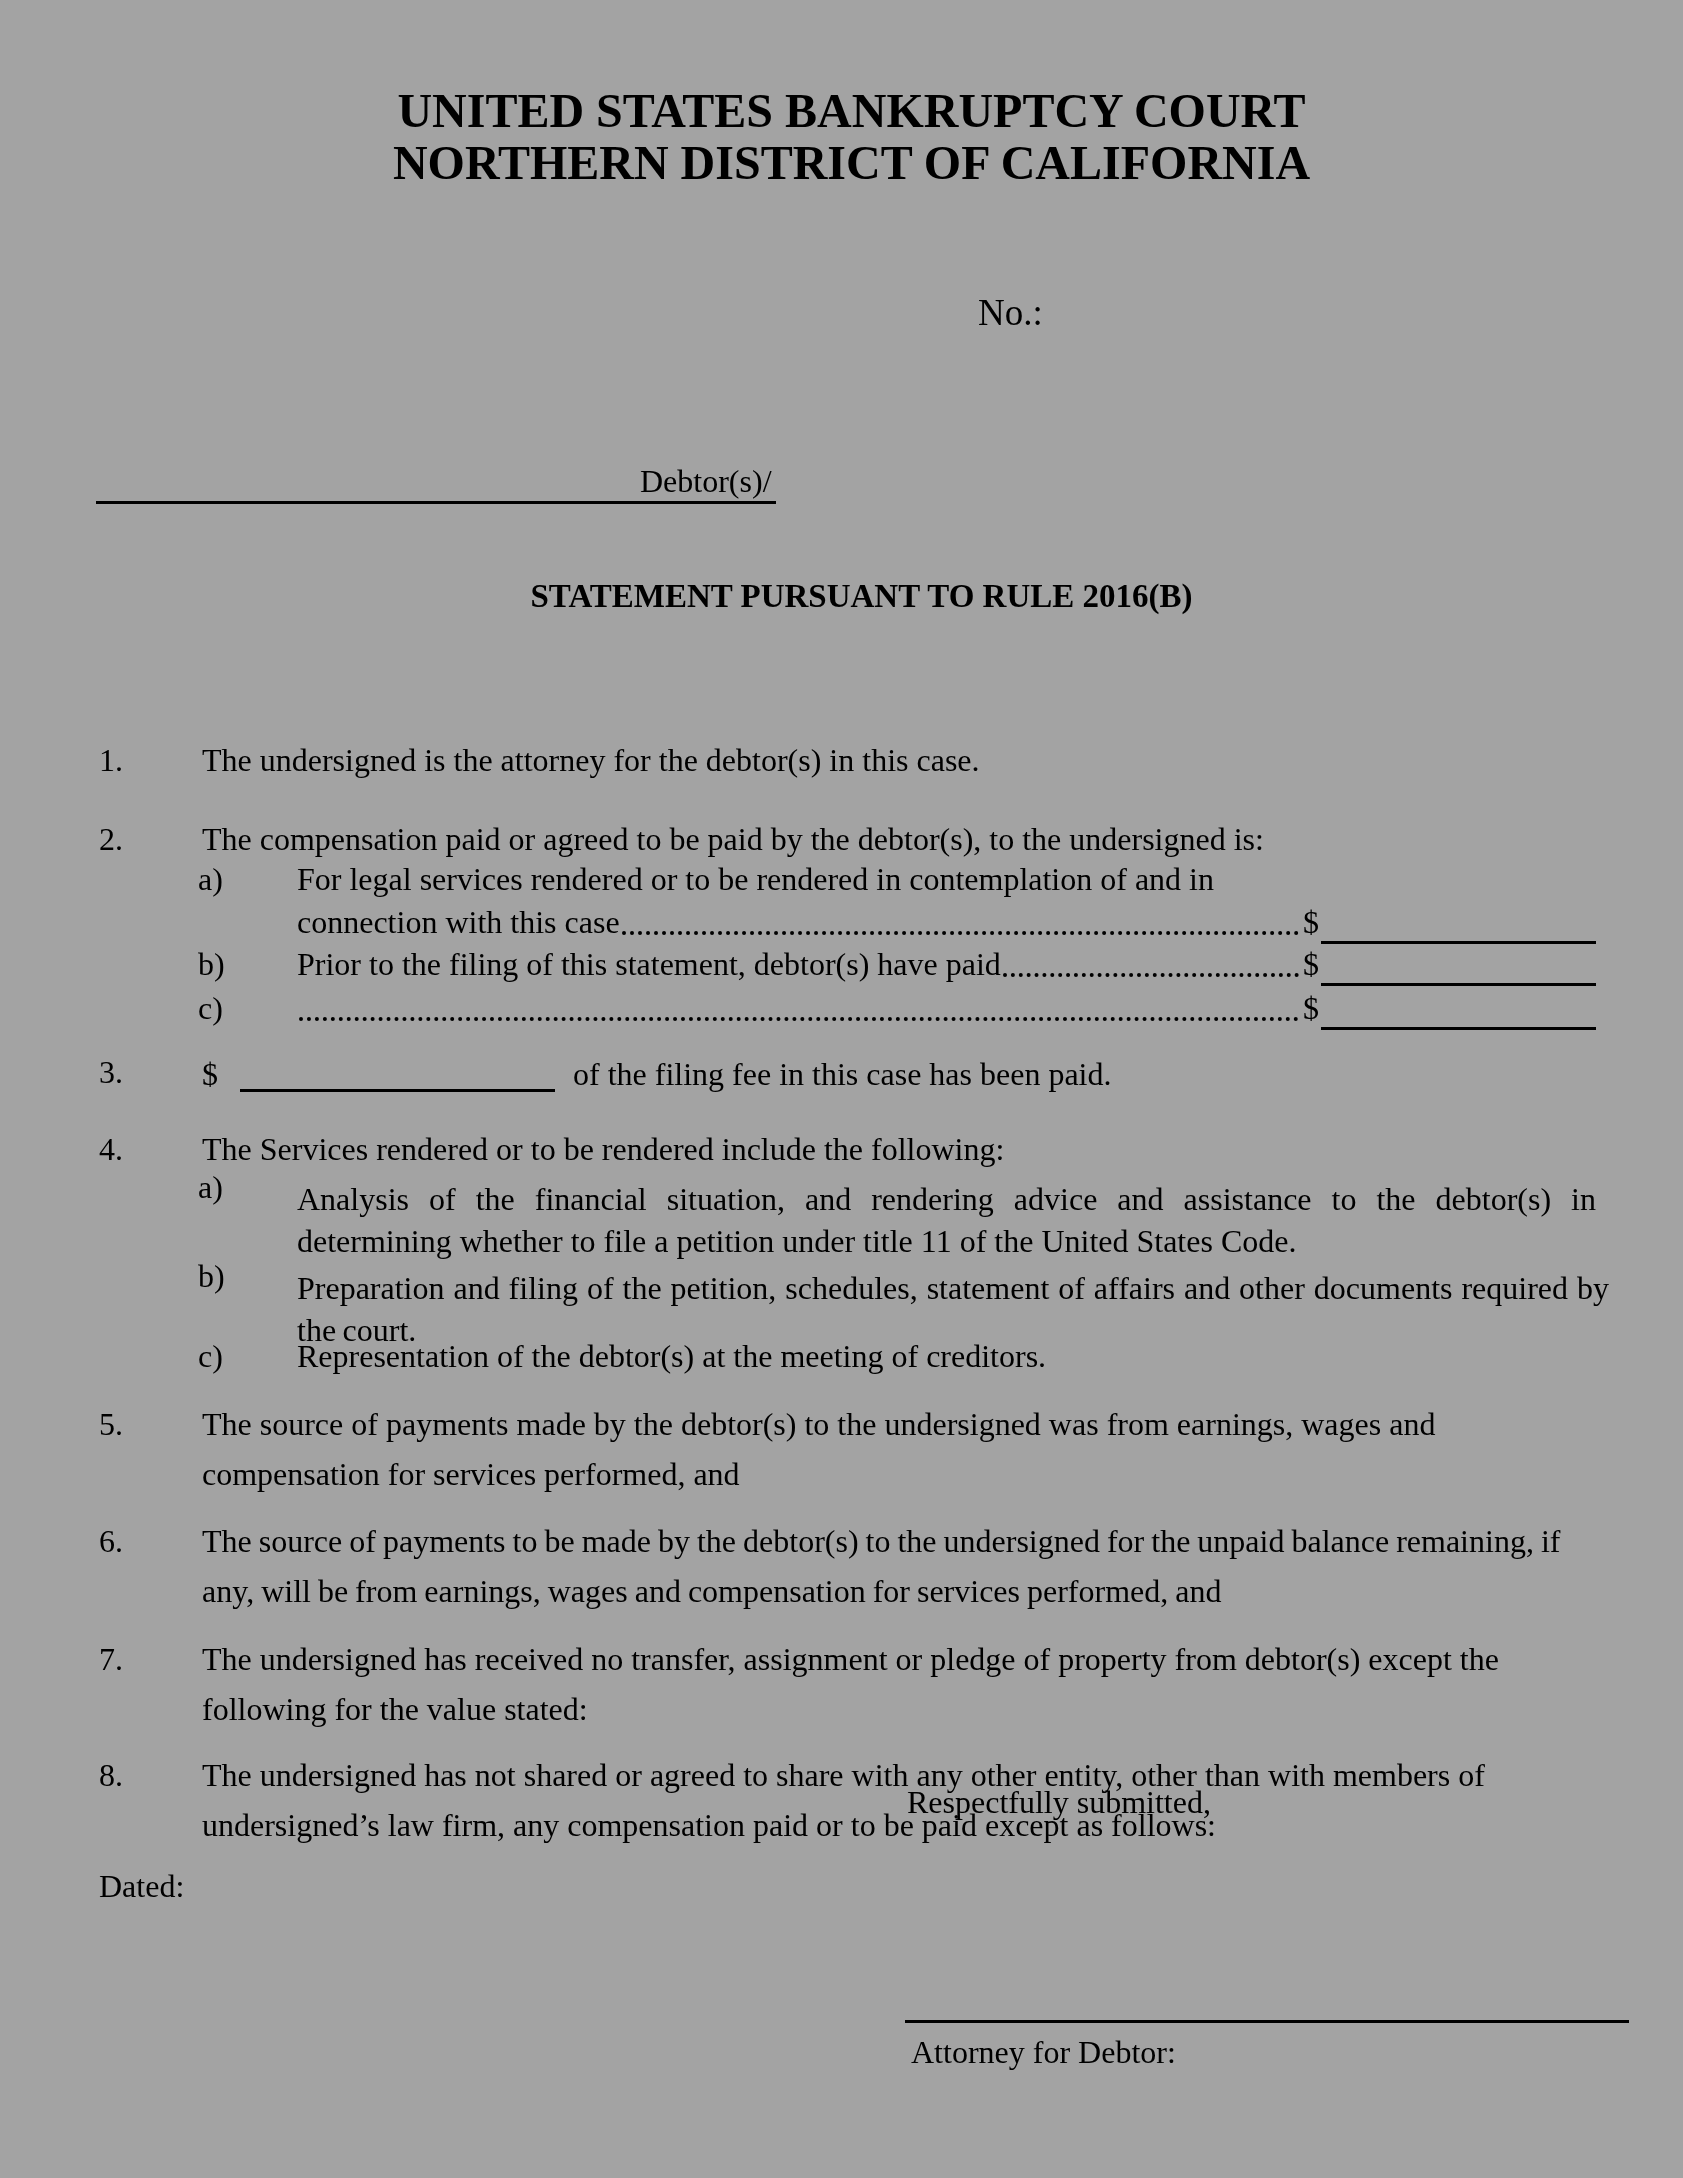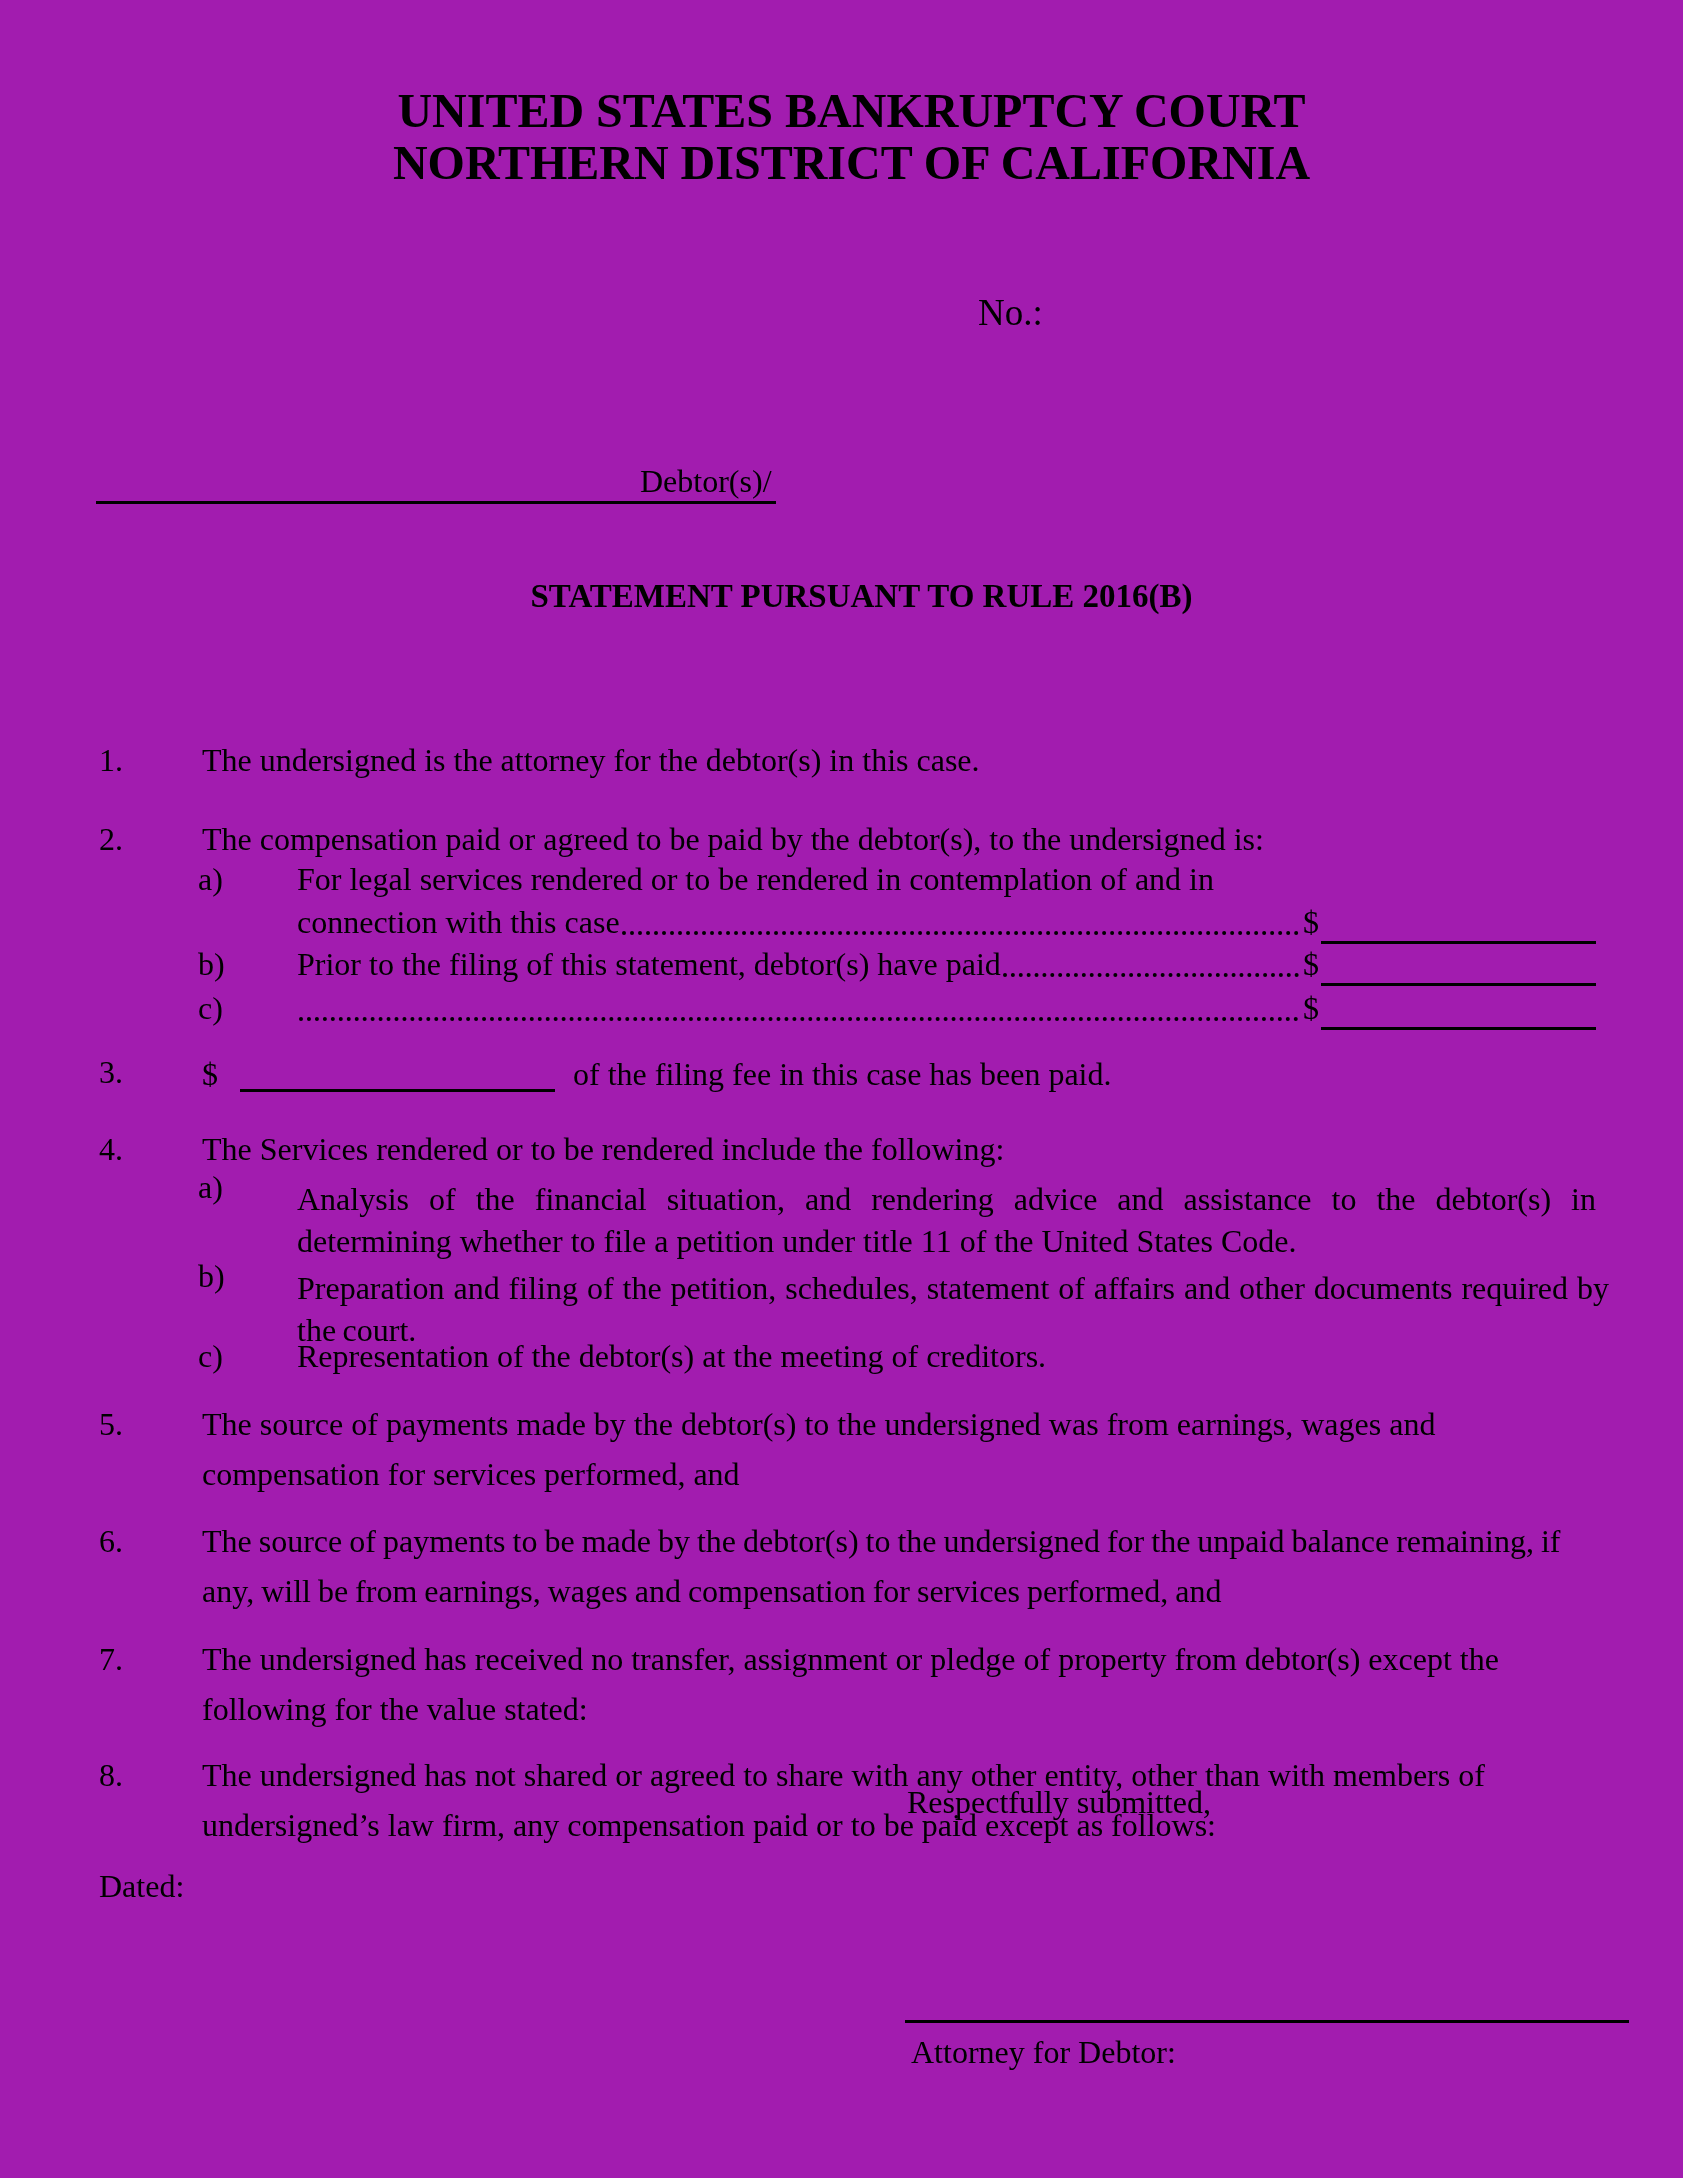--- a/index.html
+++ b/index.html
@@ -1,17 +1,17 @@
 <!DOCTYPE html>
 <html><head>
 <meta charset="utf-8">
 <style>
   html,body{margin:0;padding:0;background:#fff;}
   .page{
-    position:relative;width:1683px;height:2178px;background:#a21caf;
+    position:relative;width:1683px;height:2178px;background:#a3a3a3;
     font-family:"Liberation Serif","DejaVu Serif",serif;color:#000;
     overflow:hidden;
   }
   .abs{position:absolute;}
   .court-title{
     top:85px;left:10px;width:1683px;text-align:center;
     font-weight:bold;font-size:48px;line-height:52px;letter-spacing:0px;
   }
   .case-number{top:291px;left:978px;font-size:37px;}
   .debtor-rule{top:501px;left:96px;width:680px;border-top:3px solid #000;height:0;}

